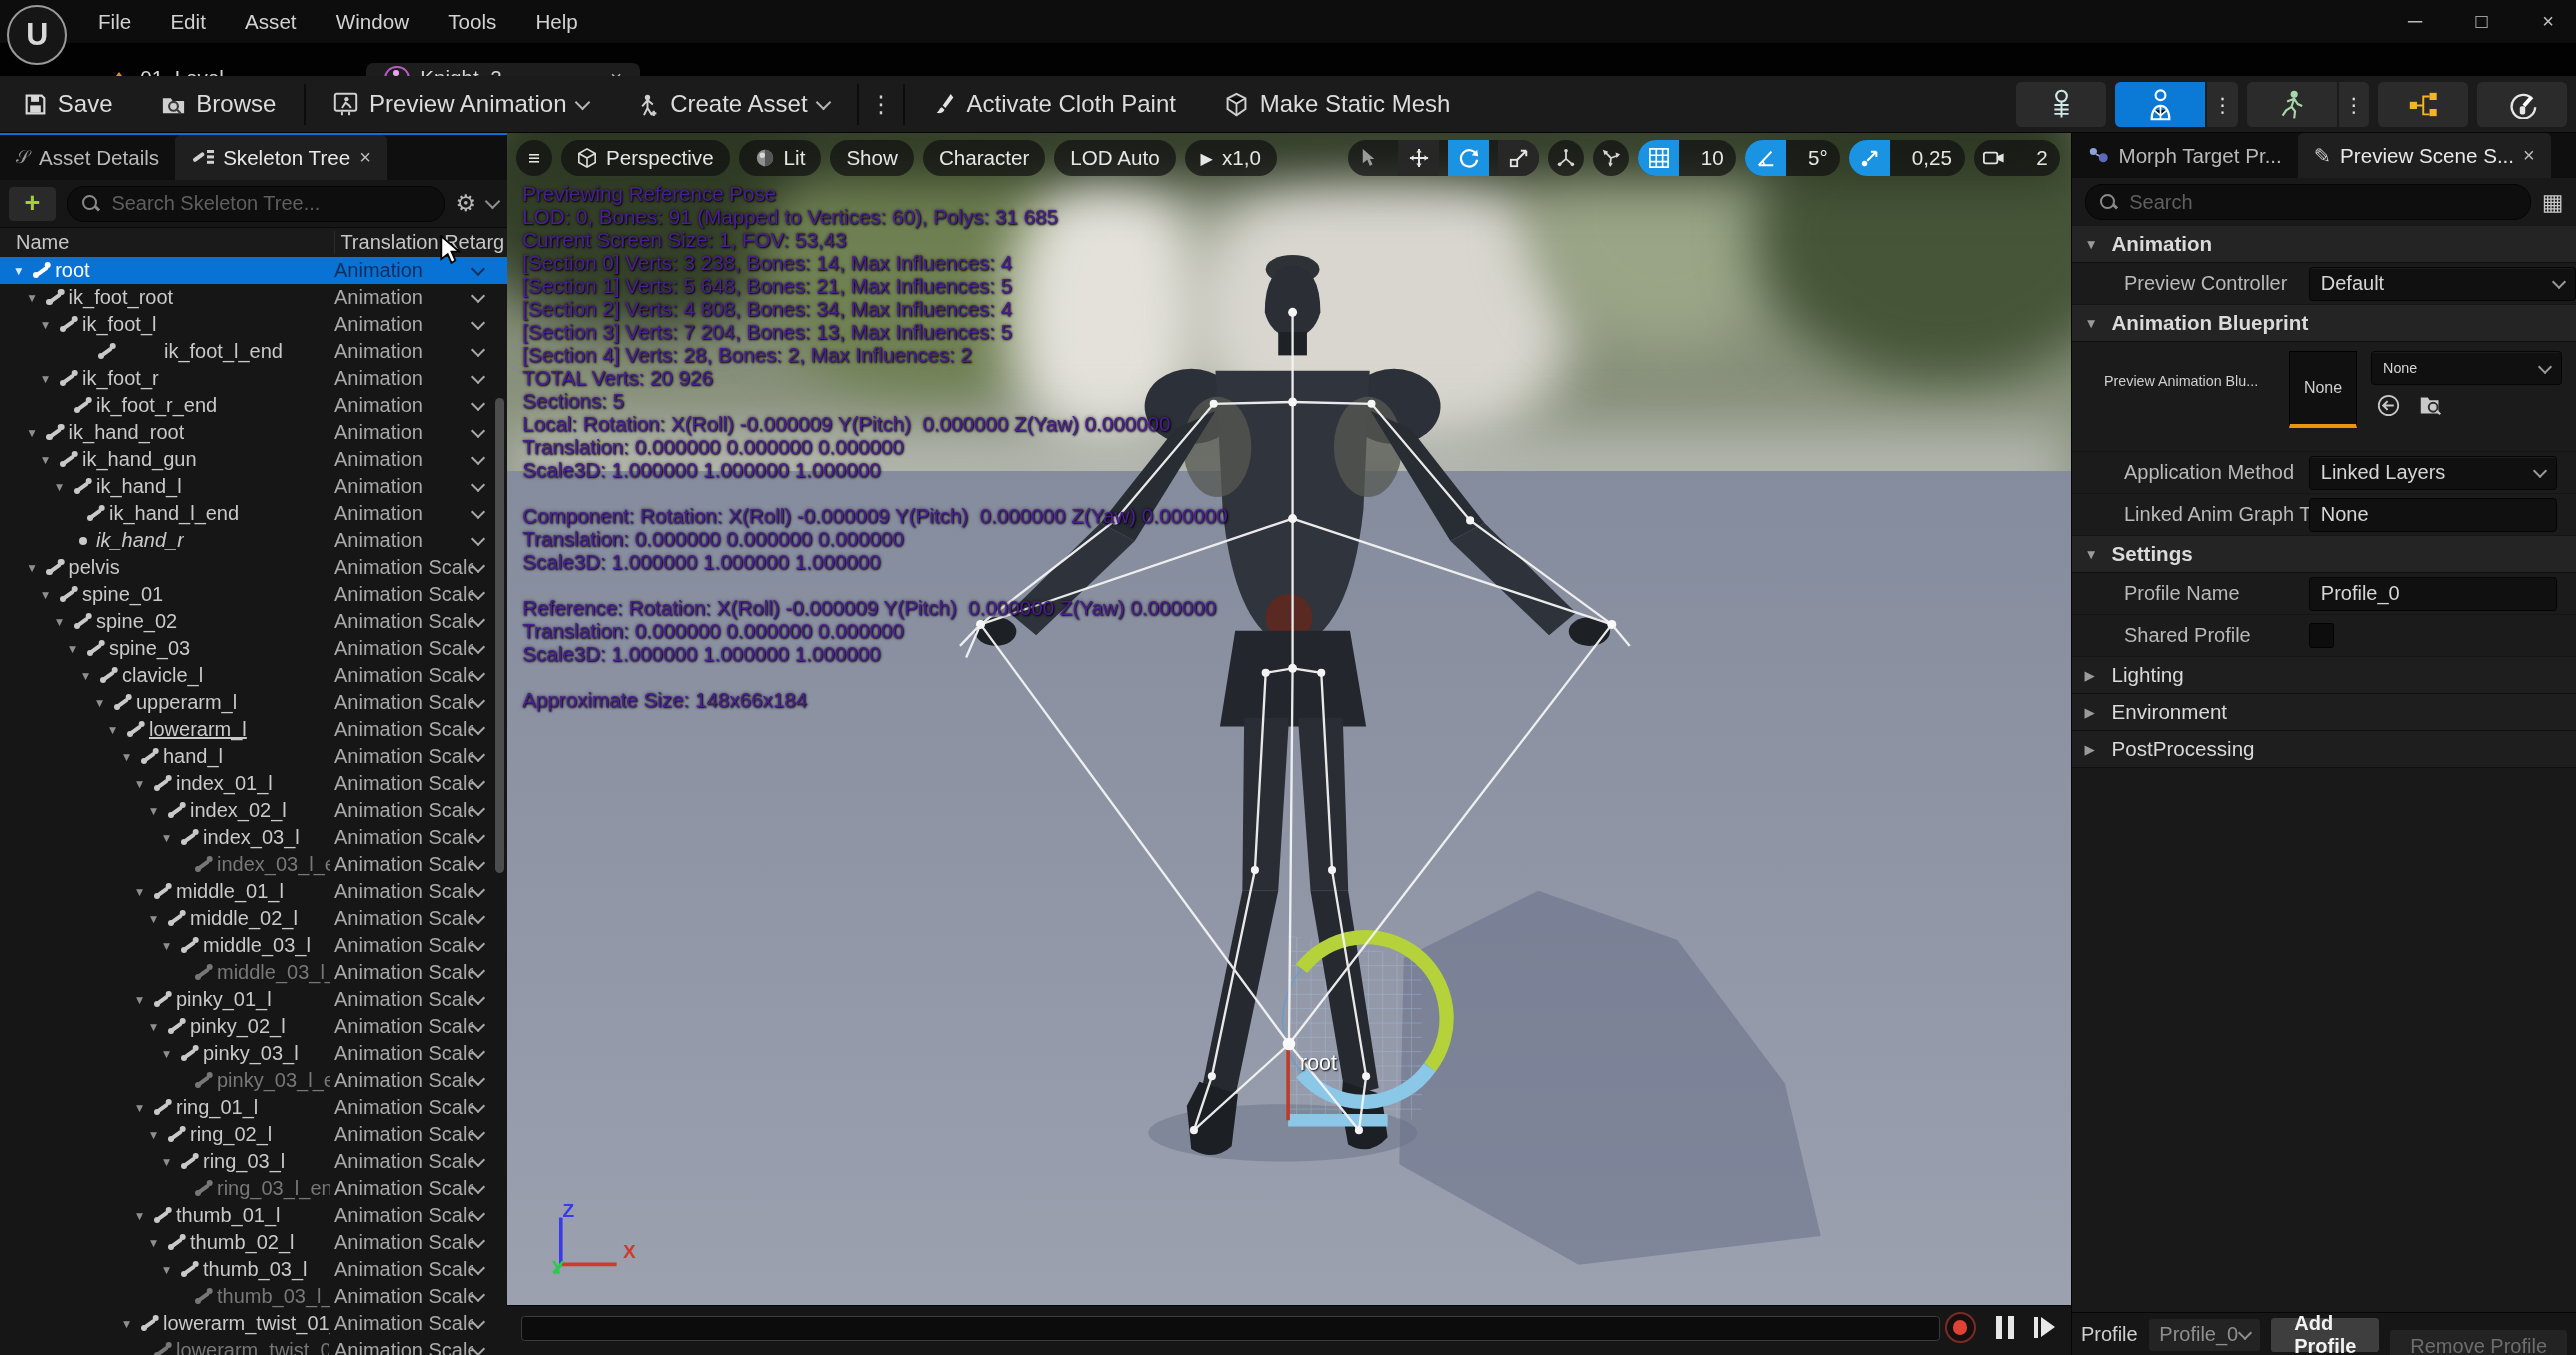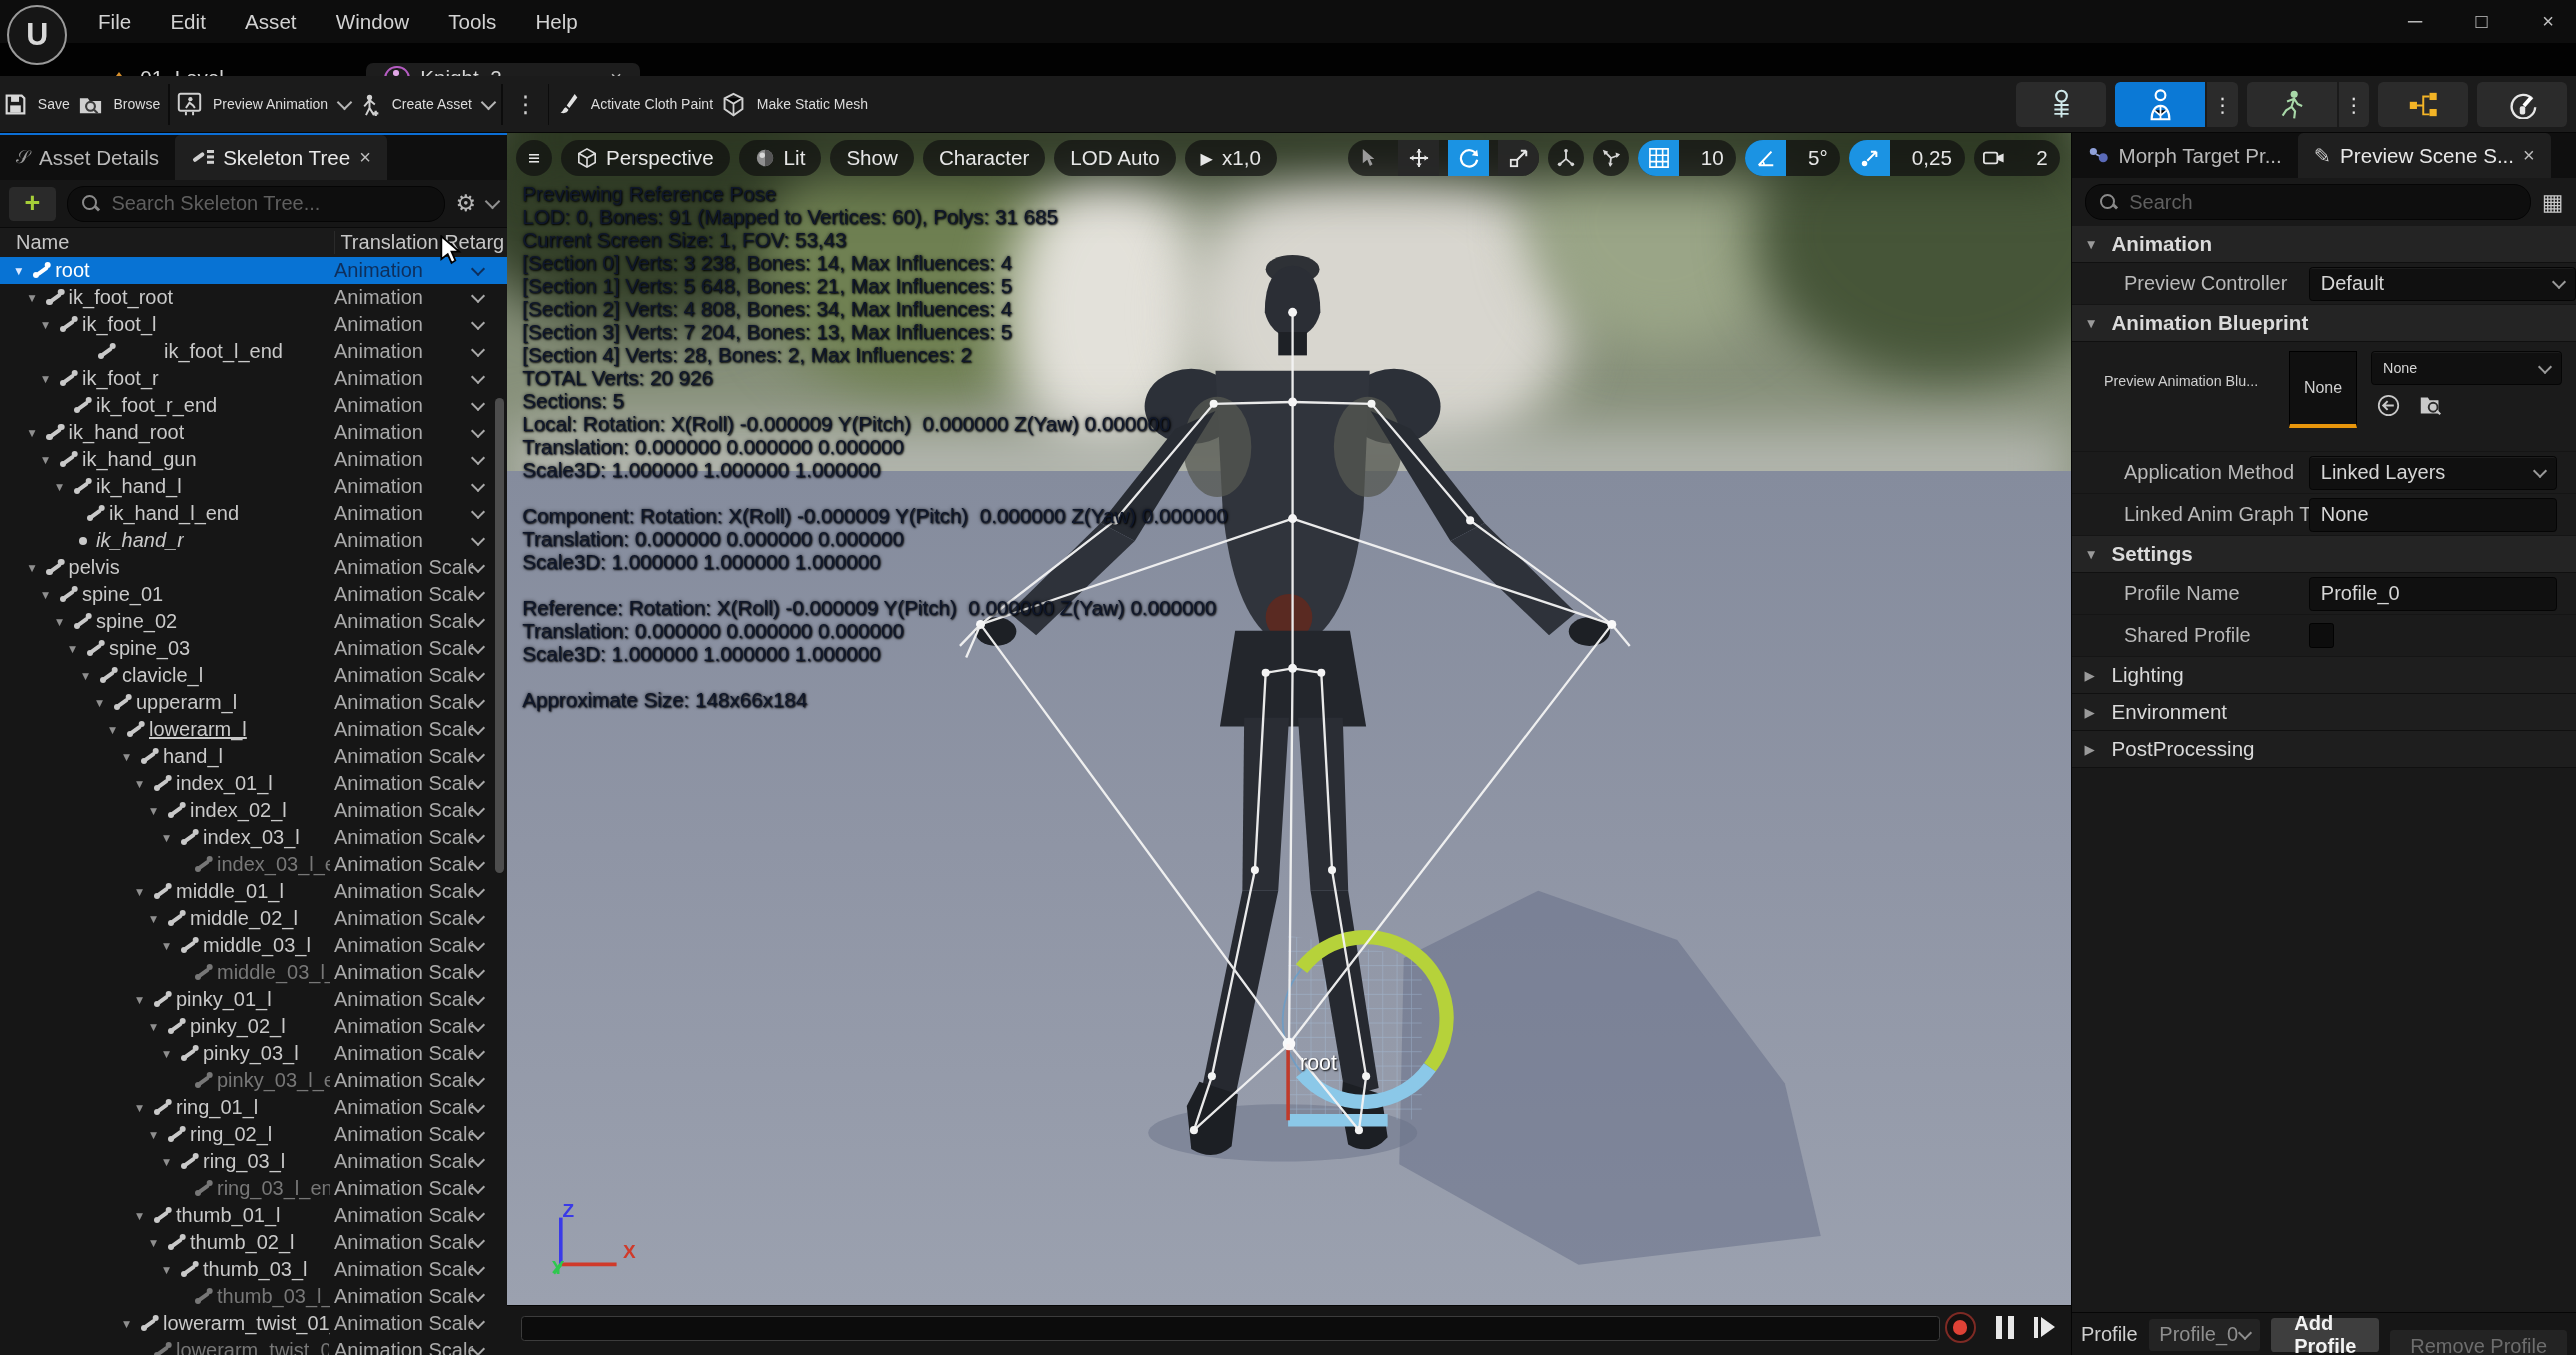--- a/index.html
+++ b/index.html
@@ -19,21 +19,21 @@
   .doc-tab{position:absolute;top:20px;height:30.5px;display:flex;align-items:center;gap:10.8px;font-size:20.6px;color:#d6d6d6;padding:0 18px;}
   .doc-tab.level{left:90px;}
   .doc-tab.asset{left:366px;width:238px;background:#1d1d1d;border-radius:7.2px 7.2px 0 0;}
   .mtn-icon{width:21.5px;height:16px;position:relative;}
   .mtn-icon::before{content:"";position:absolute;left:1.8px;bottom:1.8px;border-left:9px solid transparent;border-right:9px solid transparent;border-bottom:12.6px solid #d78f2c;}
   .phys-icon{width:21.5px;height:21.5px;border-radius:50%;border:2.7px solid #b55cc2;position:relative;}
   .phys-icon::before{content:"";position:absolute;left:7.2px;top:2.7px;width:5.4px;height:5.4px;border-radius:50%;background:#e0a6e6;box-shadow:-4.5px 8px 0 #e0a6e6,4.5px 8px 0 #e0a6e6;}
   .tab-close{margin-left:auto;color:#bdbdbd;font-size:20px;}
   
   .toolbar{position:absolute;left:0;top:76px;width:100%;height:56px;background:#1b1b1b;border-bottom:1.8px solid #060606;display:flex;align-items:center;}
-  .tbtn{display:flex;align-items:center;gap:10.8px;font-size:14px;color:#dcdcdc;padding:0 4px;height:100%;}
+  .tbtn{display:flex;align-items:center;gap:10.8px;font-size:24px;color:#dcdcdc;padding:0 24px;height:100%;}
   .tbtn svg{flex:none;}
   .vsep{width:1.8px;height:41px;background:#0c0c0c;margin:0 3.6px;flex:none;}
   .kebab{font-size:23px;color:#cfcfcf;padding:0 7.2px;}
   .chevdn{width:9px;height:9px;border-right:2.7px solid #b5b5b5;border-bottom:2.7px solid #b5b5b5;transform:rotate(45deg);margin-top:-3.6px;flex:none;display:inline-block;}
   .modes{position:absolute;right:9px;top:82px;display:flex;gap:9px;align-items:center;}
   .mode{height:45px;width:90px;background:#2b2b2b;border-radius:5.4px;display:flex;align-items:center;justify-content:center;}
   .mode.active{background:#0b79d6;}
   .mode-kebab{height:45px;width:30.5px;background:#2b2b2b;border-radius:0 5.4px 5.4px 0;margin-left:-7.2px;display:flex;align-items:center;justify-content:center;color:#e6e6e6;font-size:20px;}
   .mode.withk{border-radius:5.4px 0 0 5.4px;}
   
@@ -76,21 +76,21 @@
   .tretarget .chev{margin-right:10.8px;}
   .chev{width:8px;height:8px;border-right:2.2px solid currentColor;border-bottom:2.2px solid currentColor;transform:rotate(45deg);display:inline-block;flex:none;margin-top:-2.7px;}
   .lscroll{position:absolute;right:2.7px;top:263px;width:9px;height:475px;background:#4d4d4d;border-radius:4.5px;}
   .cursor-arrow{position:absolute;left:438px;top:100px;z-index:9;}
   
   .viewport{position:absolute;left:507px;top:133px;width:1564px;height:1172px;overflow:hidden;background:#8e95a4;}
   .photo{position:absolute;left:0;top:0;width:100%;height:338px;background:#87907a;overflow:hidden;}
   .blob{position:absolute;border-radius:50%;filter:blur(27px);}
   .ground{position:absolute;left:0;top:338px;width:100%;bottom:0;background:linear-gradient(180deg,#858c9d 0%,#8f95a5 45%,#9ba1af 100%);}
   .scene{position:absolute;left:0;top:0;}
-  .stats{position:absolute;left:15.2px;top:49px;font-size:20.6px;line-height:23px;color:#0f172a;text-shadow:0.9px 0.9px 1.8px #000,0 0 3.6px rgba(0,0,0,.7);z-index:4;}
+  .stats{position:absolute;left:15.2px;top:49px;font-size:20.6px;line-height:23px;color:#4c1d95;text-shadow:0.9px 0.9px 1.8px #000,0 0 3.6px rgba(0,0,0,.7);z-index:4;}
   .sline{white-space:pre;}
   .vp-toolbar{position:absolute;left:9px;right:10.8px;top:7.2px;display:flex;justify-content:space-between;z-index:6;}
   .vtgroup{display:flex;gap:9px;align-items:center;}
   .pill{height:36px;border-radius:18px;background:rgba(16,16,16,.72);color:#e6e6e6;display:flex;align-items:center;padding:0 16px;gap:9px;font-size:20.6px;flex:none;}
   .pill.iconly{width:36px;padding:0;justify-content:center;}
   .pill.seg{padding:0;overflow:hidden;}
   .segbox{width:41px;height:36px;display:flex;align-items:center;justify-content:center;}
   .segbox.darkbg{background:rgba(40,40,40,.9);}
   .segbox.bluebg{background:#1b93e3;}
   .segval{padding:0 12.6px;font-size:20.6px;}

